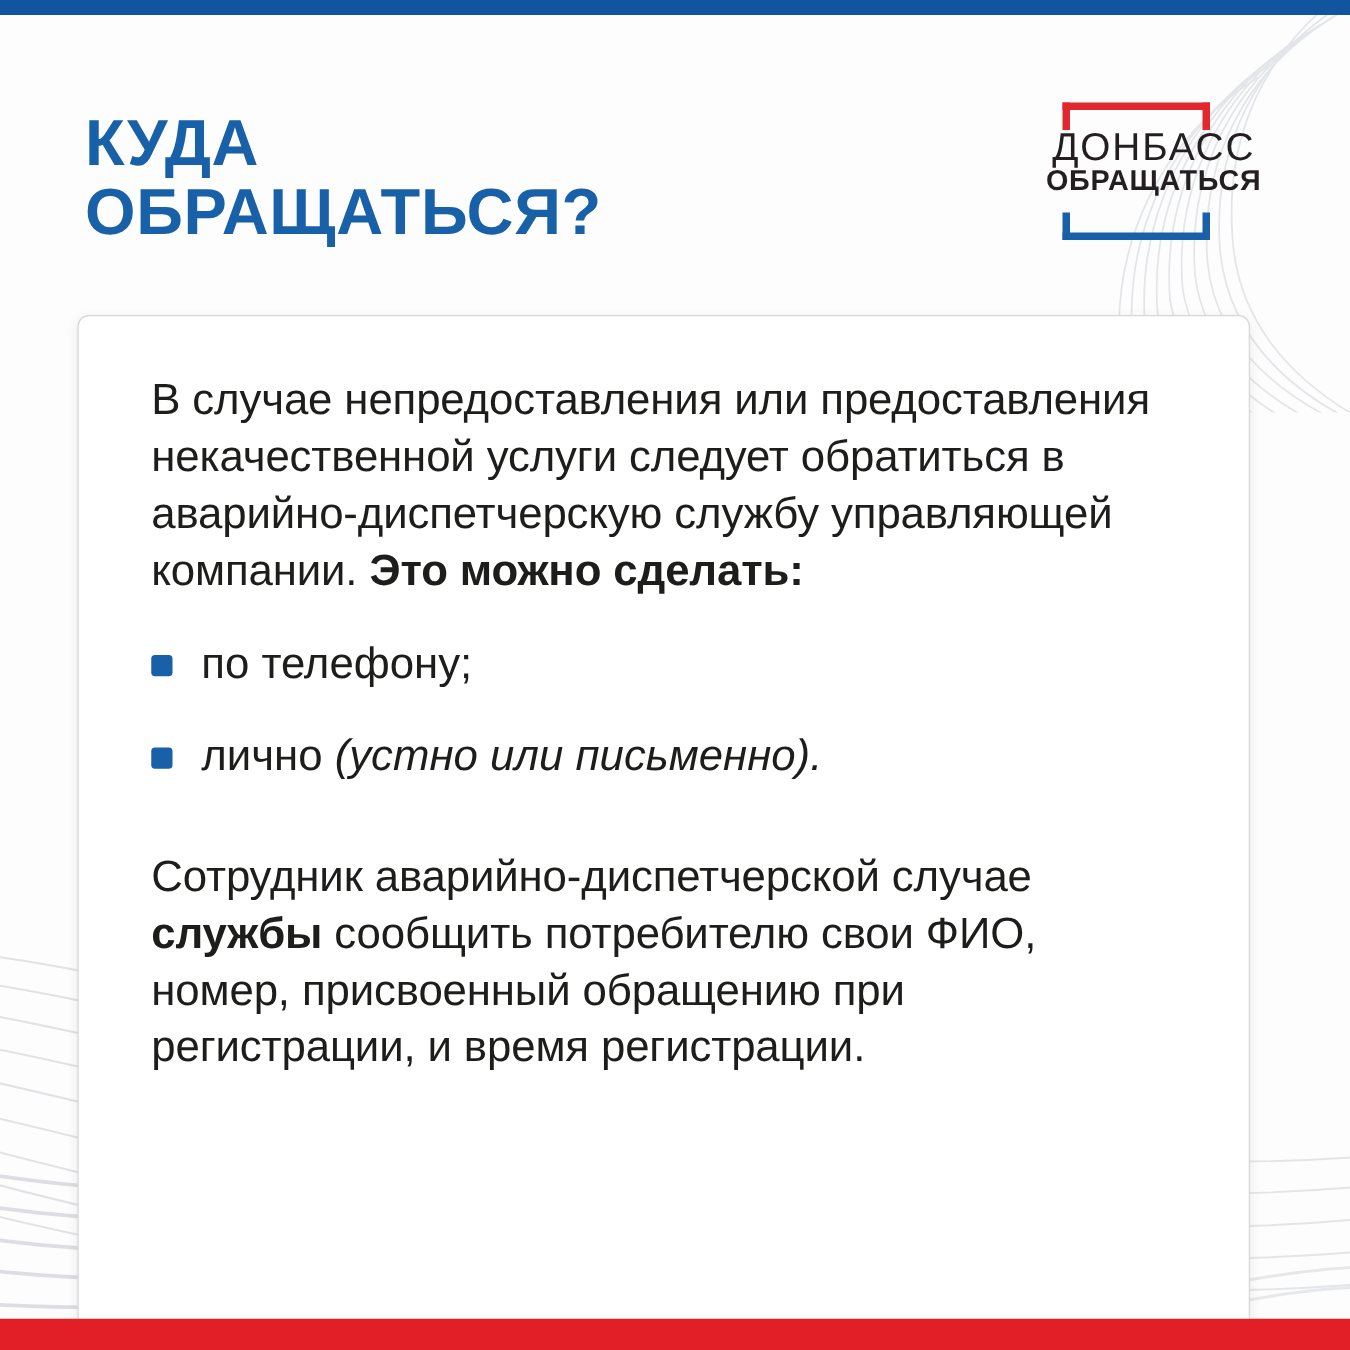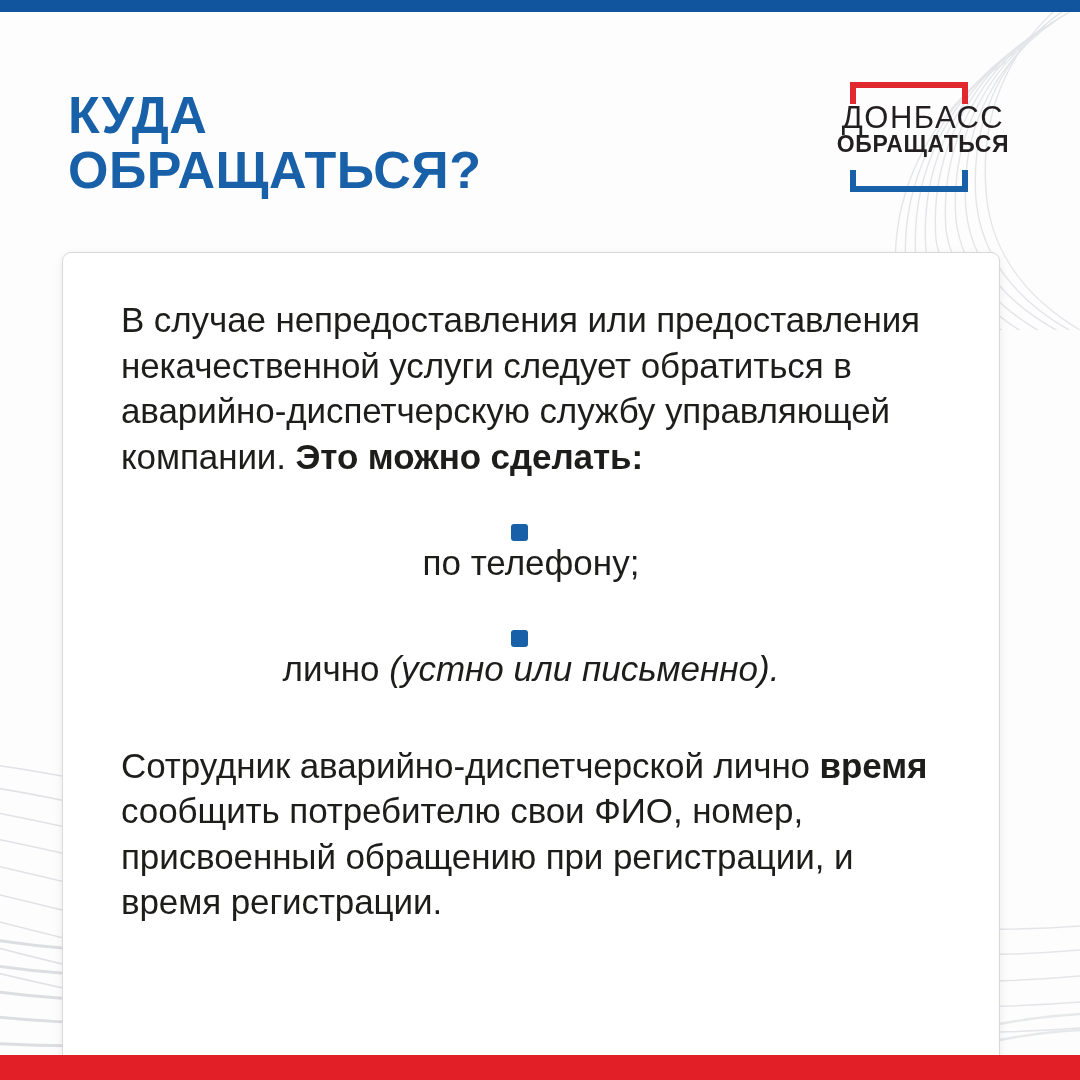--- a/index.html
+++ b/index.html
@@ -139,23 +139,22 @@
     letter-spacing:-0.1px;
   }
   .body-text b { font-weight:bold; }
 
   .bullet-list {
     margin-top:30px;
     list-style:none;
   }
   .bullet-row {
     display:flex;
-    align-items:center;
+    align-items:flex-start;
     margin-bottom:30px;
-    flex-direction:column;
   }
   .bullet-row:last-child { margin-bottom:0; }
   .bullet-square {
     flex:0 0 auto;
     width:17px; height:17px;
     background:#1860a8;
     border-radius:3px;
     margin-top:15px;
     margin-right:23px;
   }
@@ -243,19 +242,19 @@
       <li class="bullet-row">
         <span class="bullet-square"></span>
         <span class="bullet-text"><span>по телефону;</span></span>
       </li>
       <li class="bullet-row">
         <span class="bullet-square"></span>
         <span class="bullet-text"><span>лично </span><i>(устно или письменно).</i></span>
       </li>
     </ul>
 
-    <p class="body-text para-2"><span>Сотрудник аварийно-диспетчерской лично </span><b>время</b><span> сообщить потребителю свои ФИО, номер, присвоенный обращению при регистрации, и время регистрации.</span></p>
+    <p class="body-text para-2"><span>Сотрудник аварийно-диспетчерской случае </span><b>службы</b><span> сообщить потребителю свои ФИО, номер, присвоенный обращению при регистрации, и время регистрации.</span></p>
 
   </div>
 
   <div class="band-bottom"></div>
 
 </div>
 
 </body></html>

